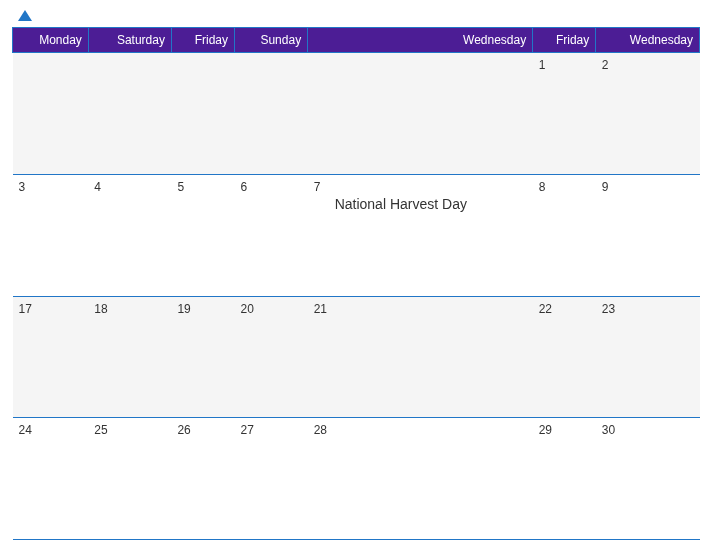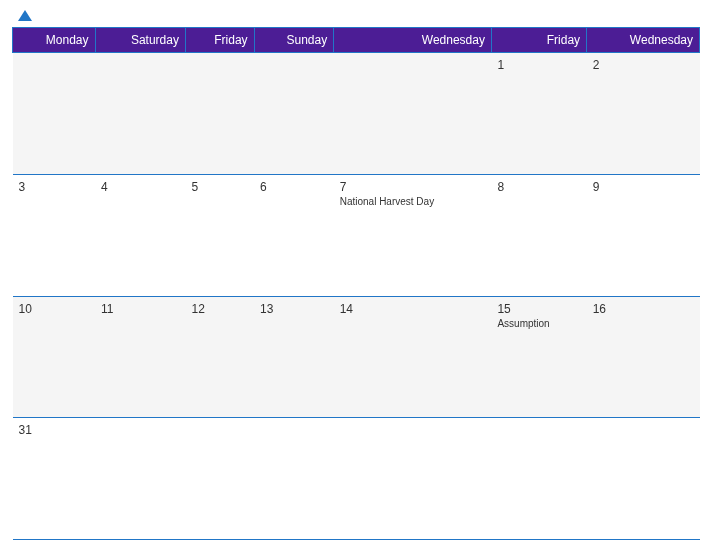--- a/index.html
+++ b/index.html
@@ -110,24 +110,25 @@
     }
 
     .day-number {
       display: block;
       font-size: 12px;
       color: #333;
     }
 
     .event-label {
       display: block;
-      font-size: 10px;
+      font-size: 14px;
       color: #333;
       margin-top: 2px;
       line-height: 1.2;
+      margin-left: 21px;
     }
 
     .last-row td {
       height: 55px;
     }
   </style>
 </head>
 <body>
 
 <div class="header">
@@ -190,48 +191,59 @@
           </td>
           <td>
             <span class="day-number">8</span>
           </td>
           <td>
             <span class="day-number">9</span>
           </td>
         </tr>
         <tr>
           <td>
-            <span class="day-number">10</span>
-          </td>
-          <td>
-            <span class="day-number">11</span>
-          </td>
-          <td>
-            <span class="day-number">12</span>
-          </td>
-          <td>
-            <span class="day-number">13</span>
-          </td>
-          <td>
-            <span class="day-number">14</span>
-          </td>
-          <td>
-            <span class="day-number">15</span>
-            <span class="event-label">Assumption</span>
-          </td>
-          <td>
-            <span class="day-number">16</span>
-          </td>
-        </tr>
-        <tr class="last-row">
-          <td>
-            <span class="day-number">31</span>
-          </td>
-          <td></td>
-          <td></td>
-          <td></td>
-          <td></td>
-          <td></td>
-          <td></td>
+            <span class="day-number">17</span>
+          </td>
+          <td>
+            <span class="day-number">18</span>
+          </td>
+          <td>
+            <span class="day-number">19</span>
+          </td>
+          <td>
+            <span class="day-number">20</span>
+          </td>
+          <td>
+            <span class="day-number">21</span>
+          </td>
+          <td>
+            <span class="day-number">22</span>
+          </td>
+          <td>
+            <span class="day-number">23</span>
+          </td>
+        </tr>
+        <tr>
+          <td>
+            <span class="day-number">24</span>
+          </td>
+          <td>
+            <span class="day-number">25</span>
+          </td>
+          <td>
+            <span class="day-number">26</span>
+          </td>
+          <td>
+            <span class="day-number">27</span>
+          </td>
+          <td>
+            <span class="day-number">28</span>
+          </td>
+          <td>
+            <span class="day-number">29</span>
+          </td>
+          <td>
+            <span class="day-number">30</span>
+          </td>
         </tr>
       </tbody>
   </table>
 </div>
 
 </body></html>

